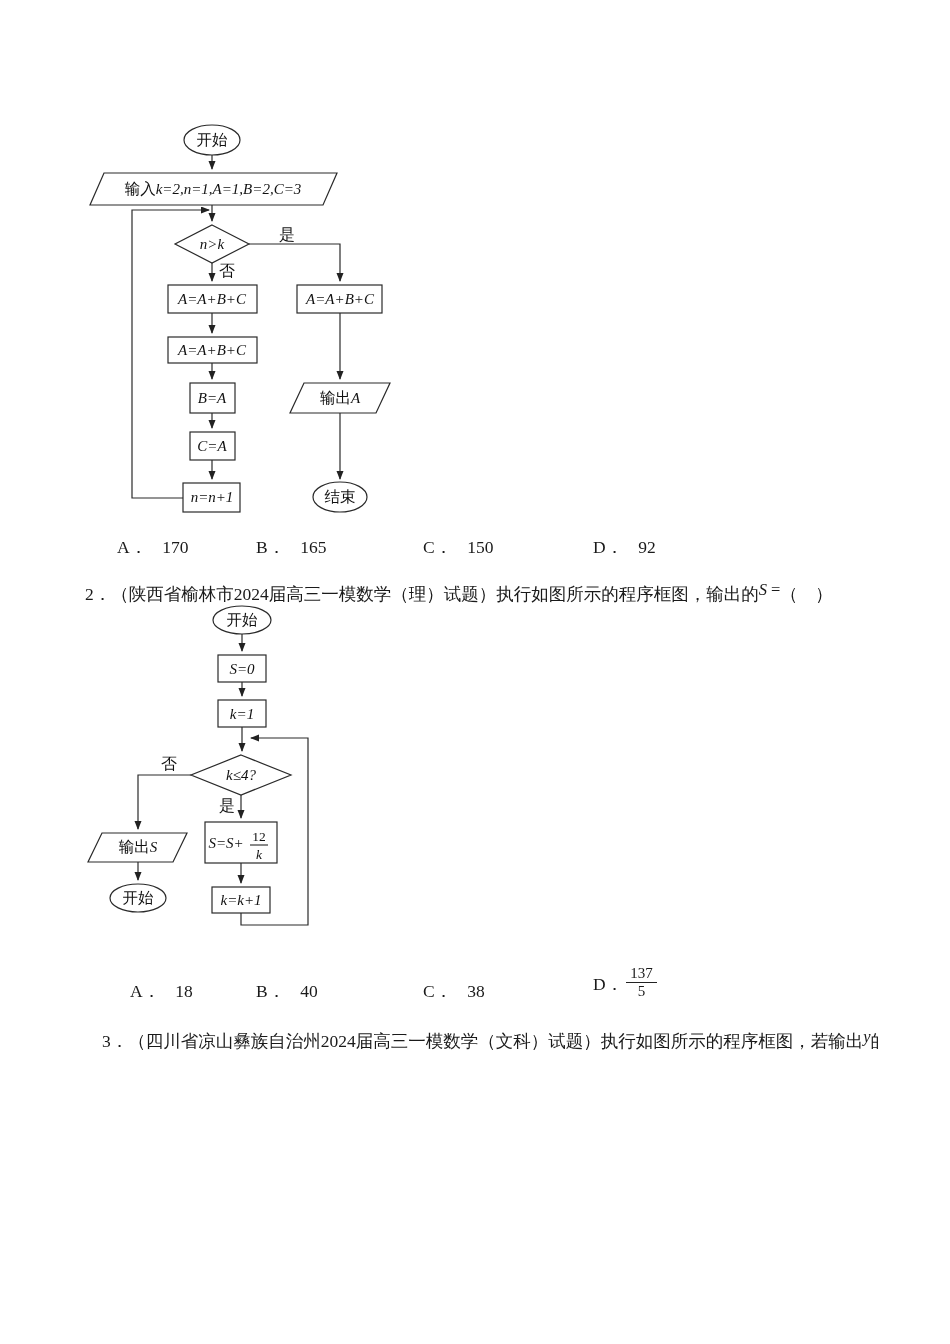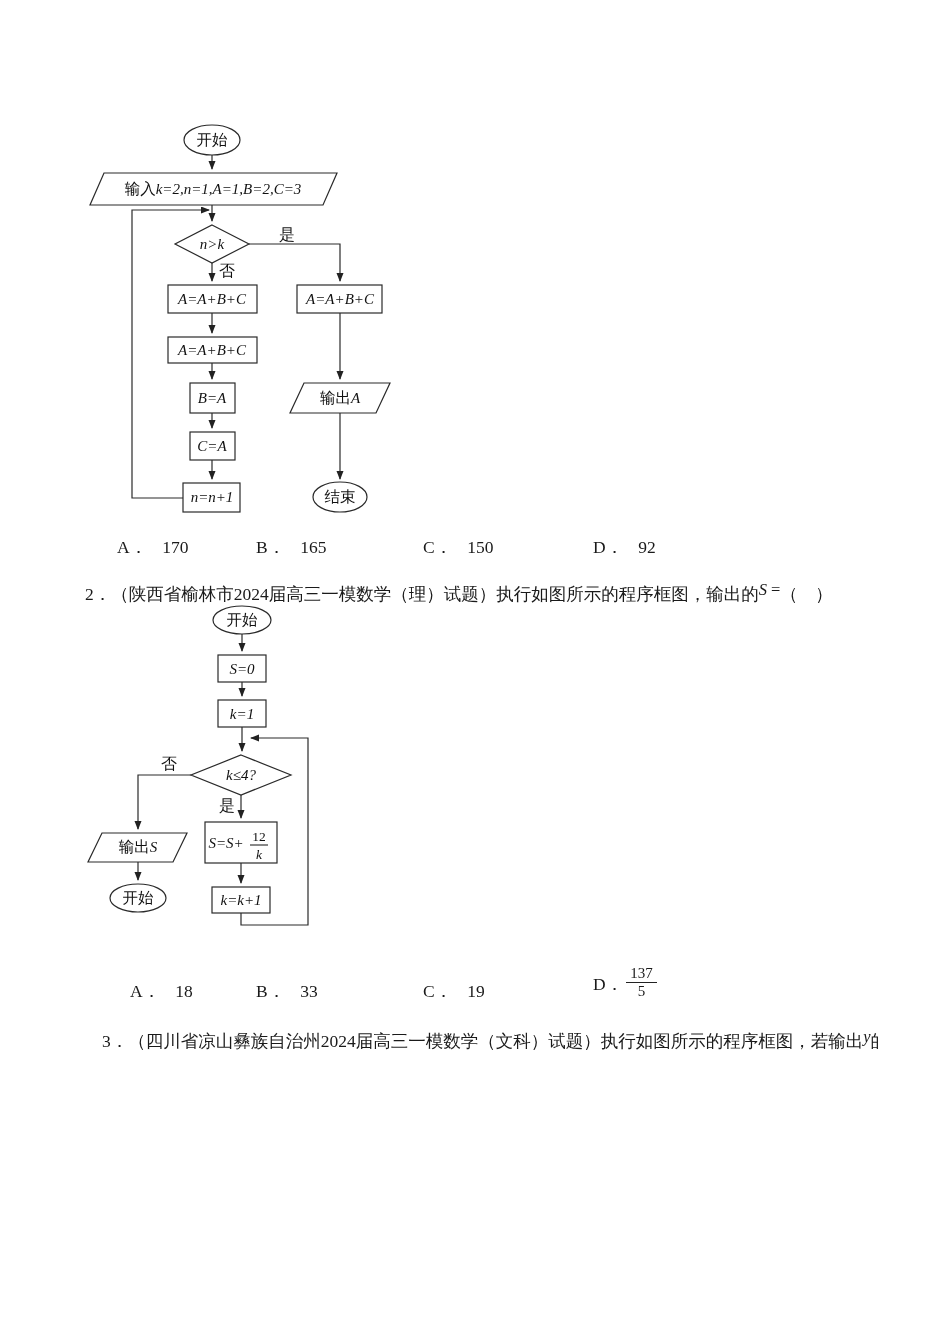--- a/index.html
+++ b/index.html
@@ -148,22 +148,22 @@
     <path class="shape" d="M32,238 L117,238 L103,267 L18,267 Z"></path>
     <text x="68" y="257" text-anchor="middle"><tspan class="cjk">输出</tspan><tspan class="it">S</tspan></text>
 
     <line class="ln" x1="68" y1="267" x2="68" y2="285" marker-end="url(#arr2)"></line>
     <ellipse class="shape" cx="68" cy="303" rx="28" ry="14"></ellipse>
     <text x="68" y="308" text-anchor="middle" class="cjk">开始</text>
   </svg>
 
   <div class="opts" style="top:979px;">
     <span class="opt" style="left:130px;"><span>A．</span><span class="optval">18</span></span>
-    <span class="opt" style="left:256px;"><span>B．</span><span class="optval">33</span></span>
-    <span class="opt" style="left:423px;"><span>C．</span><span class="optval">19</span></span>
+    <span class="opt" style="left:256px;"><span>B．</span><span class="optval">40</span></span>
+    <span class="opt" style="left:423px;"><span>C．</span><span class="optval">38</span></span>
     <span class="opt" style="left:593px;top:-10px;"><span>D．</span><span class="frac dfrac"><span class="num">137</span><span class="den">5</span></span></span>
   </div>
 
   <div class="stem" style="left:102px;top:1029px;">
     <span>3．</span><span>（四川省凉山彝族自治州2024届高三一模数学（文科）试题）执行如图所示的程序框图，若输出</span><span class="sup"><i>y</i></span><span>的</span>
   </div>
 
 
 </div>
 

